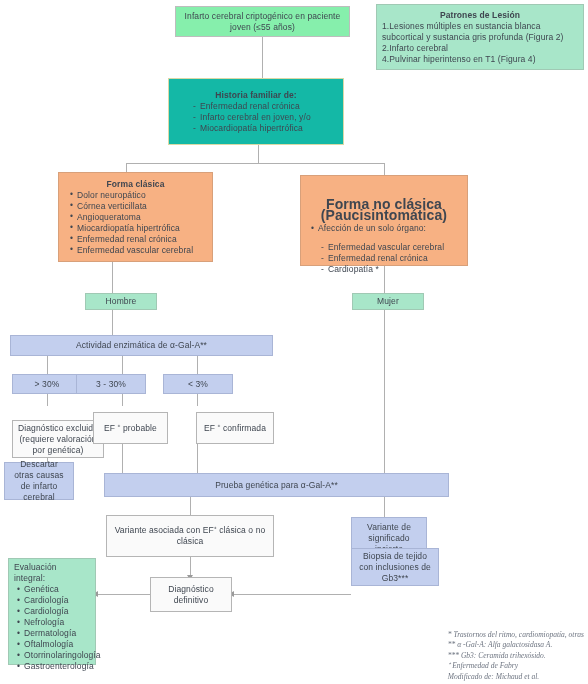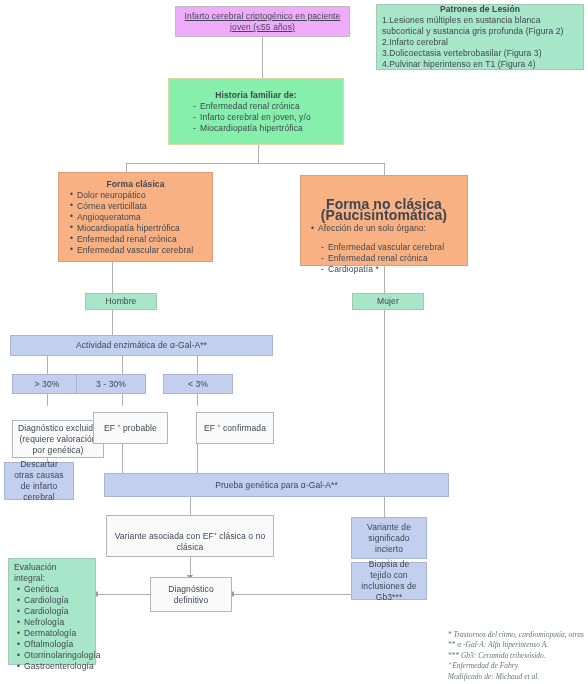--- a/index.html
+++ b/index.html
@@ -21,23 +21,23 @@
     font-size:8.5px;
     line-height:11px;
     letter-spacing:.1px;
     color:#3f4650;
     z-index:3;
   }
   .node .ttl{font-weight:bold;text-align:center;}
   .center{text-align:center;}
   .left{text-align:left;}
 
-  .gray   {background:#f0abfc;border-color:#bdbdbd;text-decoration:underline;}
+  .gray   {background:#86efac;border-color:#bdbdbd;}
   .green  {background:#a8e6c9;border-color:#a0c9b4;}
-  .yellow {background:#86efac;border-color:#d9d9a6;}
+  .yellow {background:#14b8a6;border-color:#d9d9a6;}
   .orange {background:#f7b183;border-color:#d8a07a;}
   .blue   {background:#c3cfee;border-color:#a9b5d6;}
   .white  {background:#fafafa;border-color:#b5b5b5;}
 
   .pad{padding:3px 5px;}
 
   ul.bul{margin:0;padding:0;list-style:none;}
   ul.bul li{position:relative;padding-left:7px;}
   ul.bul li:before{content:"\2022";position:absolute;left:0;top:-0.5px;}
   ul.dash{margin:0;padding:0;list-style:none;}
@@ -110,21 +110,20 @@
 
   <div class="node gray center pad" style="left:175px;top:6px;width:175px;height:31px;">
     <div>Infarto cerebral criptogénico en paciente joven (≤55 años)</div>
   </div>
 
   <div class="node green left pad" style="left:376px;top:4px;width:208px;height:66px;">
     <div class="ttl">Patrones de Lesión</div>
     <ul class="num">
       <li>1.Lesiones múltiples en sustancia blanca subcortical y sustancia gris profunda (Figura 2)</li>
       <li>2.Infarto cerebral</li>
-      <li>3.Dolicoectasia vertebrobasilar (Figura 3)</li>
       <li>4.Pulvinar hiperintenso en T1 (Figura 4)</li>
     </ul>
   </div>
 
   <div class="node yellow pad" style="left:168px;top:78px;width:176px;height:67px;">
     <div class="ttl">Historia familiar de:</div>
     <ul class="dash" style="padding-left:18px;">
       <li>Enfermedad renal crónica</li>
       <li>Infarto cerebral en joven, y/o</li>
       <li>Miocardiopatía hipertrófica</li>
@@ -188,29 +187,29 @@
   </div>
 
   <div class="node blue center pad" style="left:4px;top:462px;width:70px;height:38px;">
     <div>Descartar otras causas de infarto cerebral</div>
   </div>
 
   <div class="node blue center" style="left:104px;top:473px;width:345px;height:24px;">
     <div>Prueba genética para  α-Gal-A**</div>
   </div>
 
-  <div class="node white center pad" style="left:106px;top:515px;width:168px;height:42px;justify-content:flex-end;">
+  <div class="node white center pad" style="left:106px;top:515px;width:168px;height:42px;">
     <div>Variante asociada con EF⁺ clásica o no clásica</div>
   </div>
 
   <div class="node blue center pad" style="left:351px;top:517px;width:76px;height:42px;">
     <div>Variante de significado incierto</div>
   </div>
 
-  <div class="node blue center pad" style="left:351px;top:562px;width:76px;height:38px;">
+  <div class="node blue center pad" style="left:351px;top:548px;width:88px;height:38px;">
     <div>Biopsia de tejido con inclusiones de Gb3***</div>
   </div>
 
   <div class="node white center pad" style="left:150px;top:577px;width:82px;height:35px;">
     <div>Diagnóstico definitivo</div>
   </div>
 
   <div class="node green pad" style="left:8px;top:558px;width:88px;height:107px;justify-content:flex-start;">
     <div>Evaluación integral:</div>
     <ul class="bul" style="padding-left:3px;">
@@ -220,19 +219,19 @@
       <li>Nefrología</li>
       <li>Dermatología</li>
       <li>Oftalmología</li>
       <li>Otorrinolaringología</li>
       <li>Gastroenterología</li>
     </ul>
   </div>
 
   <div class="notes">
     <div>* Trastornos del ritmo, cardiomiopatía, otras</div>
-    <div>**  α -Gal-A: Alfa hiperintenso A.</div>
+    <div>**  α -Gal-A: Alfa galactosidasa A.</div>
     <div>*** Gb3: Ceramida trihexósido.</div>
     <div>⁺ Enfermedad de Fabry</div>
     <div>Modificado de: Michaud et al.</div>
   </div>
 
 </div>
 
 </body></html>

